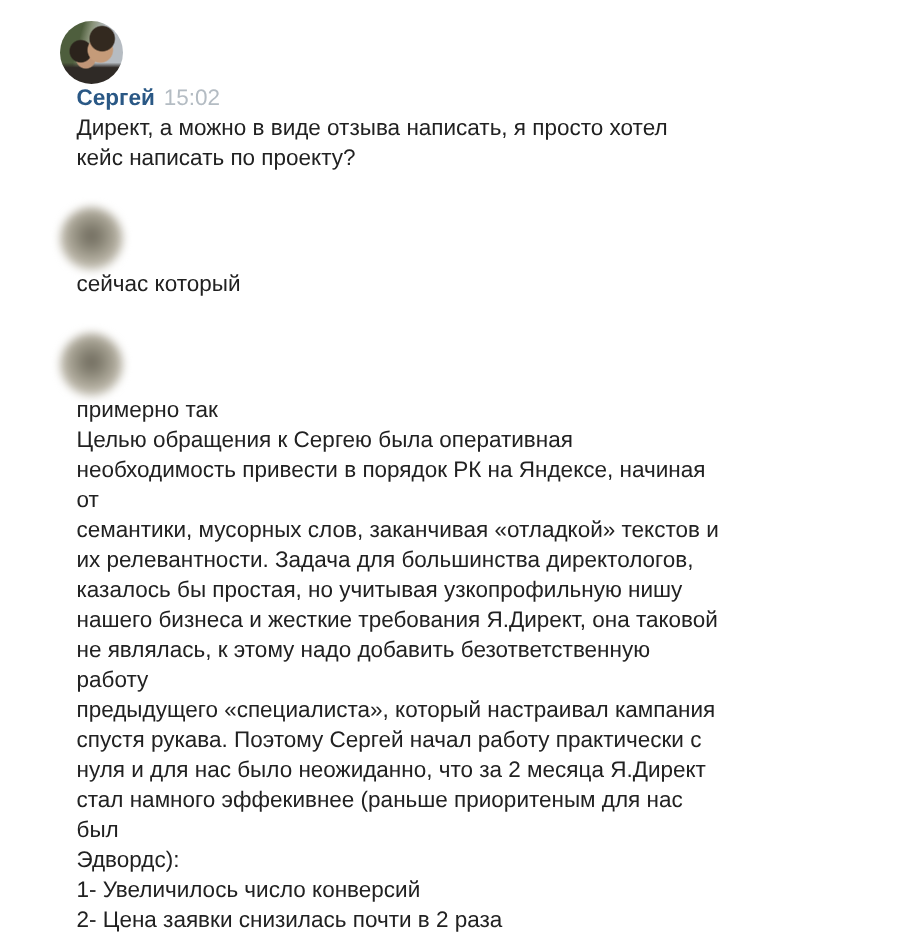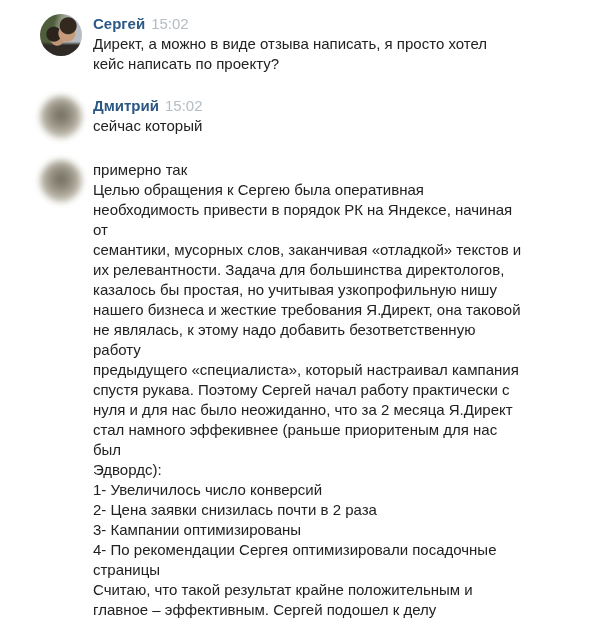--- a/index.html
+++ b/index.html
@@ -10,20 +10,21 @@
     font-family: "Liberation Sans", sans-serif;
     overflow: hidden;
   }
   .chat {
     padding: 14px 20px 0 40px;
   }
   .message {
     display: flex;
     align-items: flex-start;
     margin-bottom: 22px;
+    flex-direction: column;
   }
   .avatar {
     width: 42px;
     height: 42px;
     border-radius: 50%;
     flex-shrink: 0;
     cursor: pointer;
   }
   
   .avatar--sergey {
@@ -82,23 +83,20 @@
         <span class="name">Сергей</span><span class="time">15:02</span>
       </div>
       <div class="text">Директ, а можно в виде отзыва написать, я просто хотел
 кейс написать по проекту?</div>
     </div>
   </div>
 
   <div class="message">
     <div class="avatar avatar--blurred"></div>
     <div class="content">
-      <div class="msg-header">
-        <span class="name">Дмитрий</span><span class="time">15:02</span>
-      </div>
       <div class="text">сейчас который</div>
     </div>
   </div>
 
   <div class="message">
     <div class="avatar avatar--blurred"></div>
     <div class="content">
       <div class="text">примерно так
 Целью обращения к Сергею была оперативная
 необходимость привести в порядок РК на Яндексе, начиная от

